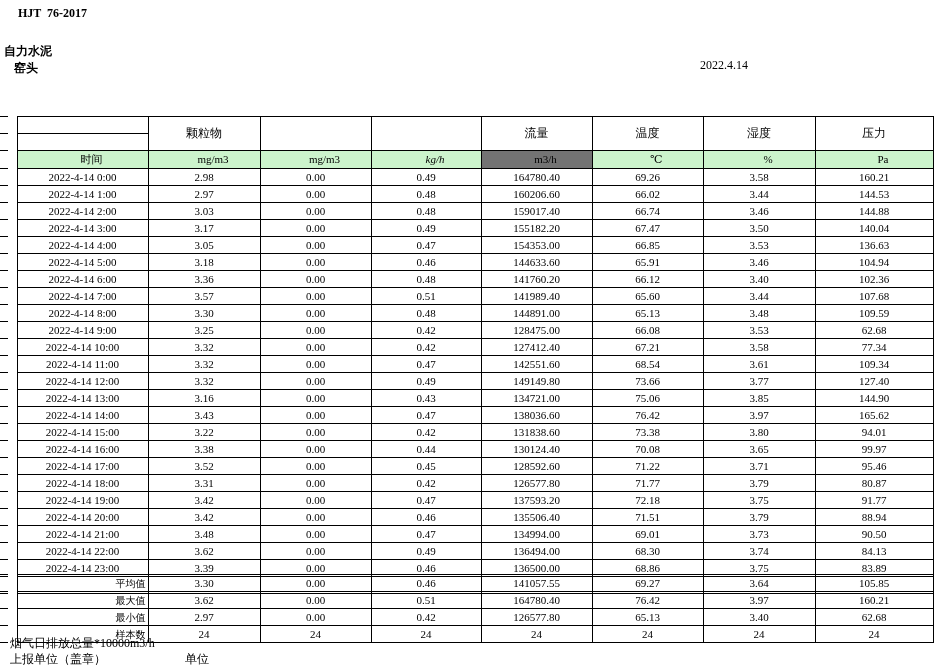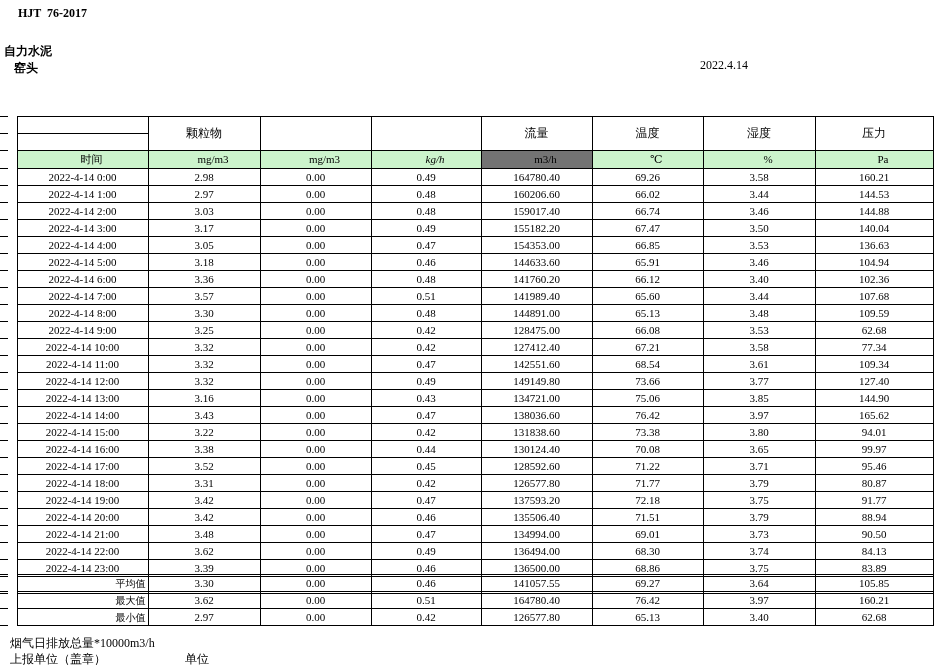--- a/index.html
+++ b/index.html
@@ -427,19 +427,31 @@
           <td class="gap"></td>
           <td class="lbl">最小值</td>
           <td>2.97</td>
           <td>0.00</td>
           <td>0.42</td>
           <td>126577.80</td>
           <td>65.13</td>
           <td>3.40</td>
           <td>62.68</td>
         </tr>
+        <tr>
+          <td class="stub"></td>
+          <td class="gap"></td>
+          <td class="lbl">样本数</td>
+          <td>24</td>
+          <td>24</td>
+          <td>24</td>
+          <td>24</td>
+          <td>24</td>
+          <td>24</td>
+          <td>24</td>
+        </tr>
       </tbody>
   </table>
 
   <div class="footnote">烟气日排放总量*10000m3/h</div>
   <div class="report-unit">上报单位（盖章）</div>
   <div class="unit-label">单位</div>
 </div>
 
 </body></html>

